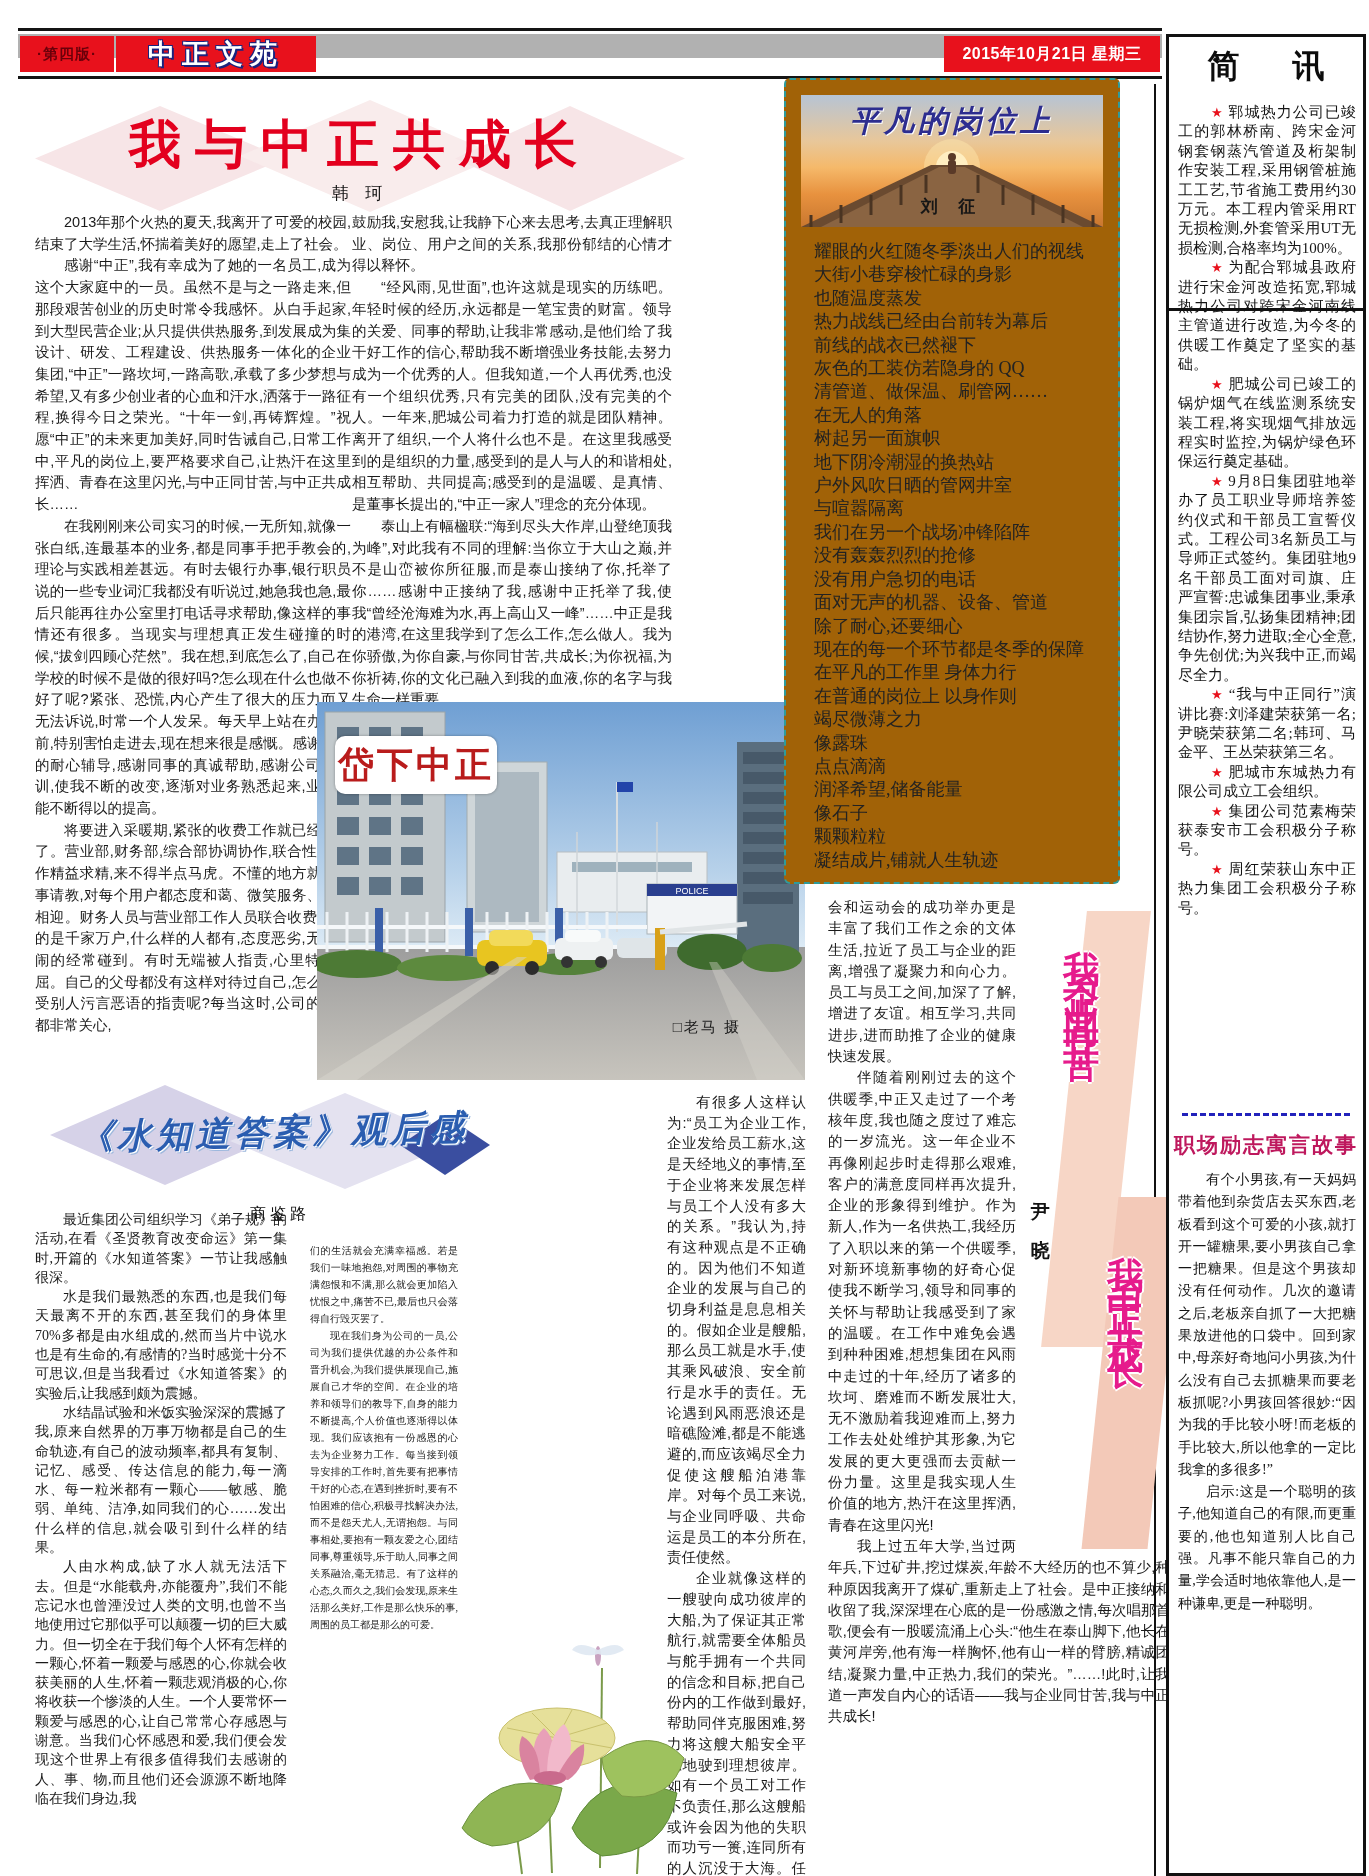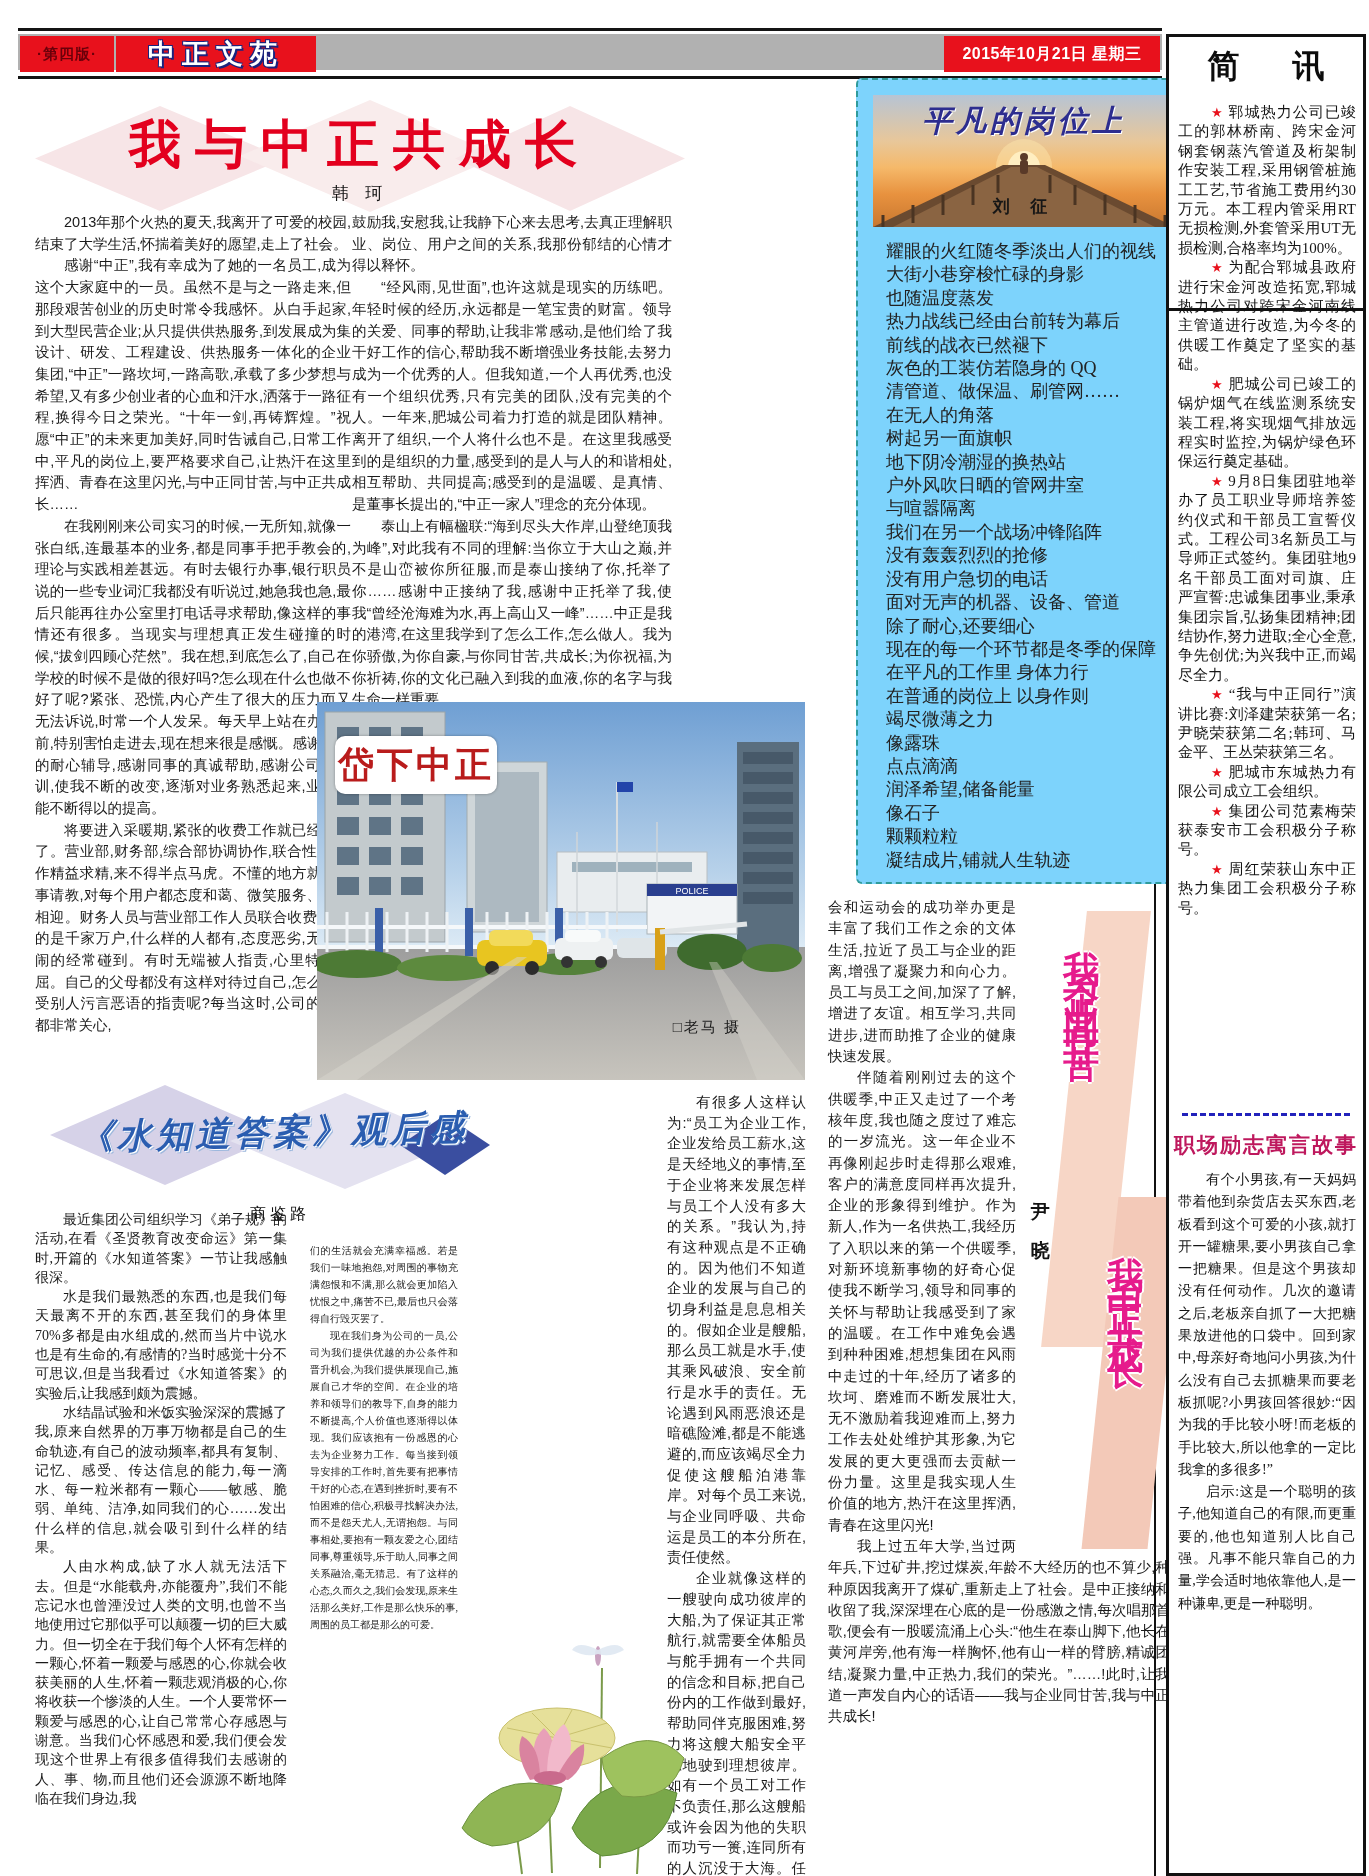--- a/index.html
+++ b/index.html
@@ -1,21 +1,21 @@
 <!DOCTYPE html>
 <html><head>
 <meta charset="utf-8">
 <style>
   html,body{margin:0;padding:0;background:#ffffff;}
   #page{position:relative;width:1369px;height:1876px;background:#fff;overflow:hidden;
         font-family:"Liberation Sans","DejaVu Sans",sans-serif;color:#1a1a1a;}
   .abs{position:absolute;}
   
   .rule{position:absolute;background:#141414;}
-  #header-band{position:absolute;left:18px;top:34px;width:1144px;height:36px;background:#b1b1b1;}
+  #header-band{position:absolute;left:18px;top:34px;width:1144px;height:24px;background:#b1b1b1;}
   .hd-red{position:absolute;top:2px;height:36px;background:#e8111c;display:flex;align-items:center;justify-content:center;}
   #page-label{left:2px;width:94px;font-size:15px;font-weight:bold;color:#6b000a;letter-spacing:1px;}
   #section-badge{left:98px;width:200px;font-size:27px;font-weight:bold;color:#ffffff;letter-spacing:7px;
       text-shadow:2px 2px 0 #1a237e,-1px -1px 0 #1a237e,1px -1px 0 #1a237e,-1px 1px 0 #1a237e;}
   #paper-name{position:absolute;left:420px;top:3px;width:300px;text-align:center;font-family:"Liberation Serif","DejaVu Serif",serif;
       font-style:italic;font-weight:bold;font-size:27px;letter-spacing:9px;color:#0c0c0c;}
   #date-badge{left:926px;width:216px;font-size:16px;font-weight:bold;color:#fff;letter-spacing:0.5px;}
   
   .diamond{position:absolute;background:#f7e5e7;}
   .dia{clip-path:polygon(50% 0,100% 50%,50% 100%,0 50%);}
@@ -49,21 +49,21 @@
   #wtitle{position:absolute;left:40px;top:1085px;width:450px;height:112px;}
   #wtitle h2{position:absolute;left:18px;top:24px;width:430px;margin:0;text-align:center;transform:rotate(-1.5deg);
       font-size:35px;font-weight:bold;font-style:italic;color:#2a5db0;letter-spacing:4px;
       font-family:"Liberation Serif","DejaVu Serif",serif;
       text-shadow:1px 1px 0 #fff,2px 2px 0 #9db8dd;}
   #wauthor{position:absolute;left:250px;top:1204px;width:110px;font-size:16px;letter-spacing:4px;color:#111;}
   #wcol1{left:35px;top:1210px;width:252px;height:634px;font-size:14px;line-height:19.3px;}
   #wcol2{left:310px;top:1242px;width:245px;height:634px;font-size:10px;line-height:17px;}
   #wcol2 .spacer{float:right;width:97px;height:258px;margin-top:378px;}
   
-  #poem-box{position:absolute;left:856px;top:78px;width:336px;height:806px;background:#7dd3fc;
+  #poem-box{position:absolute;left:784px;top:78px;width:336px;height:806px;background:#a16207;
       border:2px dashed #2f9b9b;border-radius:6px;box-sizing:border-box;text-decoration:underline;}
   #poem-img{position:absolute;left:15px;top:15px;width:302px;height:132px;overflow:hidden;
       background:linear-gradient(#b7c4d4 0%,#e8c79a 35%,#f5b96a 55%,#e8923f 75%,#c9772f 100%);}
   #poem-title{position:absolute;left:0;top:6px;width:100%;text-align:center;font-size:30px;font-weight:bold;
       font-style:italic;color:#2d2d8f;letter-spacing:4px;font-family:"Liberation Serif","DejaVu Serif",serif;
       text-shadow:1px 1px 0 #fff;}
   #poem-author{position:absolute;left:0;top:100px;width:100%;text-align:center;font-size:17px;font-weight:bold;color:#161616;letter-spacing:8px;}
   #poem-lines{position:absolute;left:28px;top:160px;width:290px;font-size:18px;line-height:23.4px;
       font-family:"Liberation Serif","DejaVu Serif",serif;color:#222;}
   

